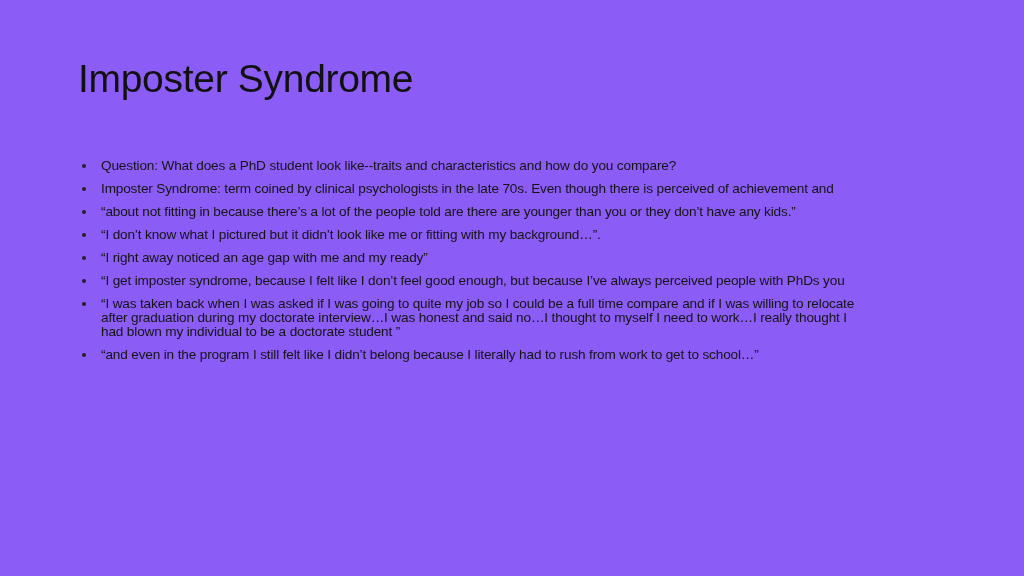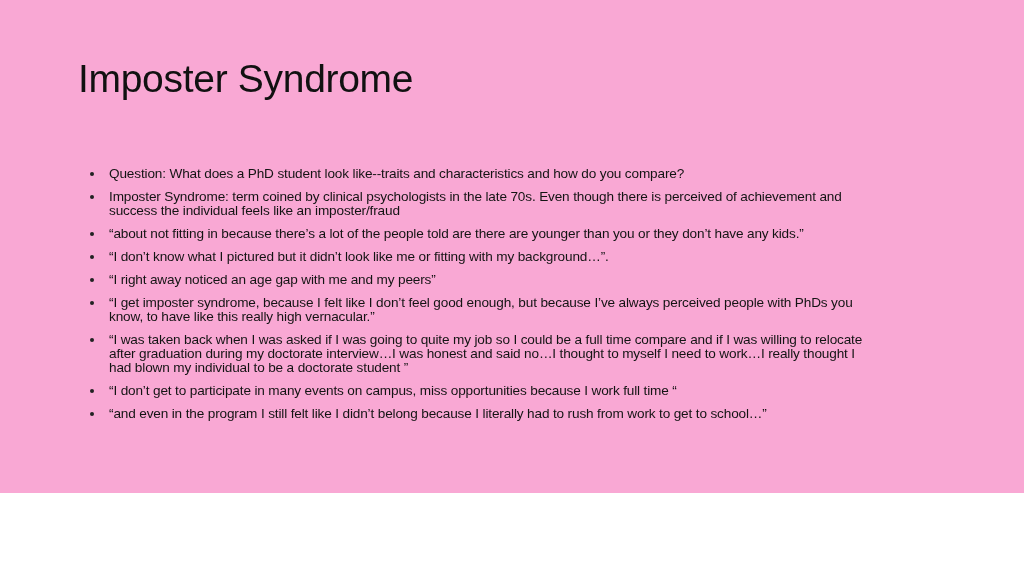--- a/index.html
+++ b/index.html
@@ -11,41 +11,41 @@
       width: 1024px;
       height: 576px;
       position: relative;
       overflow: hidden;
       font-family: "Liberation Sans", "DejaVu Sans", sans-serif;
       color: #111111;
     }
     .slide {
       position: absolute;
       left: 0; top: 0;
-      width: 1024px; height: 493px;
-      background: #f9a8d4;
+      width: 1024px; height: 576px;
+      background: #8b5cf6;
     }
     .title {
       position: absolute;
       left: 78px;
       top: 58px;
       font-size: 39px;
       font-weight: normal;
       letter-spacing: -0.3px;
       color: #111111;
       line-height: 1.1;
       white-space: nowrap;
       margin: 0;
     }
     .bullets {
       position: absolute;
       left: 78px;
       top: 154px;
       width: 880px;
-      margin: 12px;
+      margin: 4px;
       padding: 0;
       list-style: none;
     }
     .bullet {
       position: relative;
       padding-left: 19px;
       margin-bottom: 9px;
     }
     .bullet-dot {
       position: absolute;
@@ -76,47 +76,41 @@
   <h1 class="title">Imposter Syndrome</h1>
 
   <ul class="bullets">
     <li class="bullet">
       <span class="bullet-dot"></span>
       <span class="line">Question: What does a PhD student look like--traits and characteristics and how do you compare?</span>
     </li>
     <li class="bullet">
       <span class="bullet-dot"></span>
       <span class="line">Imposter Syndrome: term coined by clinical psychologists in the late 70s.  Even though there is perceived of achievement and</span>
-      <span class="line">success the individual feels like an imposter/fraud</span>
     </li>
     <li class="bullet">
       <span class="bullet-dot"></span>
       <span class="line">“about not fitting in because there’s a lot of the people told are there are younger than you or they don’t have any kids.”</span>
     </li>
     <li class="bullet">
       <span class="bullet-dot"></span>
       <span class="line">“I don’t know what I pictured but it didn’t look like me or fitting with my background…”.</span>
     </li>
     <li class="bullet">
       <span class="bullet-dot"></span>
-      <span class="line">“I right away noticed an age gap with me and my peers”</span>
+      <span class="line">“I right away noticed an age gap with me and my ready”</span>
     </li>
     <li class="bullet">
       <span class="bullet-dot"></span>
       <span class="line">“I get imposter syndrome, because I felt like I don’t feel good enough, but because I’ve always perceived people with PhDs you</span>
-      <span class="line">know, to have like this really high vernacular.”</span>
     </li>
     <li class="bullet">
       <span class="bullet-dot"></span>
       <span class="line">“I was taken back when I was asked if I was going to quite my job so I could be a full time compare and if I was willing to relocate</span>
       <span class="line">after graduation during my doctorate interview…I was honest and said no…I thought to myself I need to work…I really thought I</span>
       <span class="line">had blown my individual to be a doctorate student ”</span>
     </li>
     <li class="bullet">
       <span class="bullet-dot"></span>
-      <span class="line">“I don’t get to participate in many events on campus, miss opportunities because I work full time “</span>
-    </li>
-    <li class="bullet">
-      <span class="bullet-dot"></span>
       <span class="line">“and even in the program I still felt like I didn’t belong because I literally had to rush from work to get to school…”</span>
     </li>
   </ul>
 </div>
 
 </body></html>

